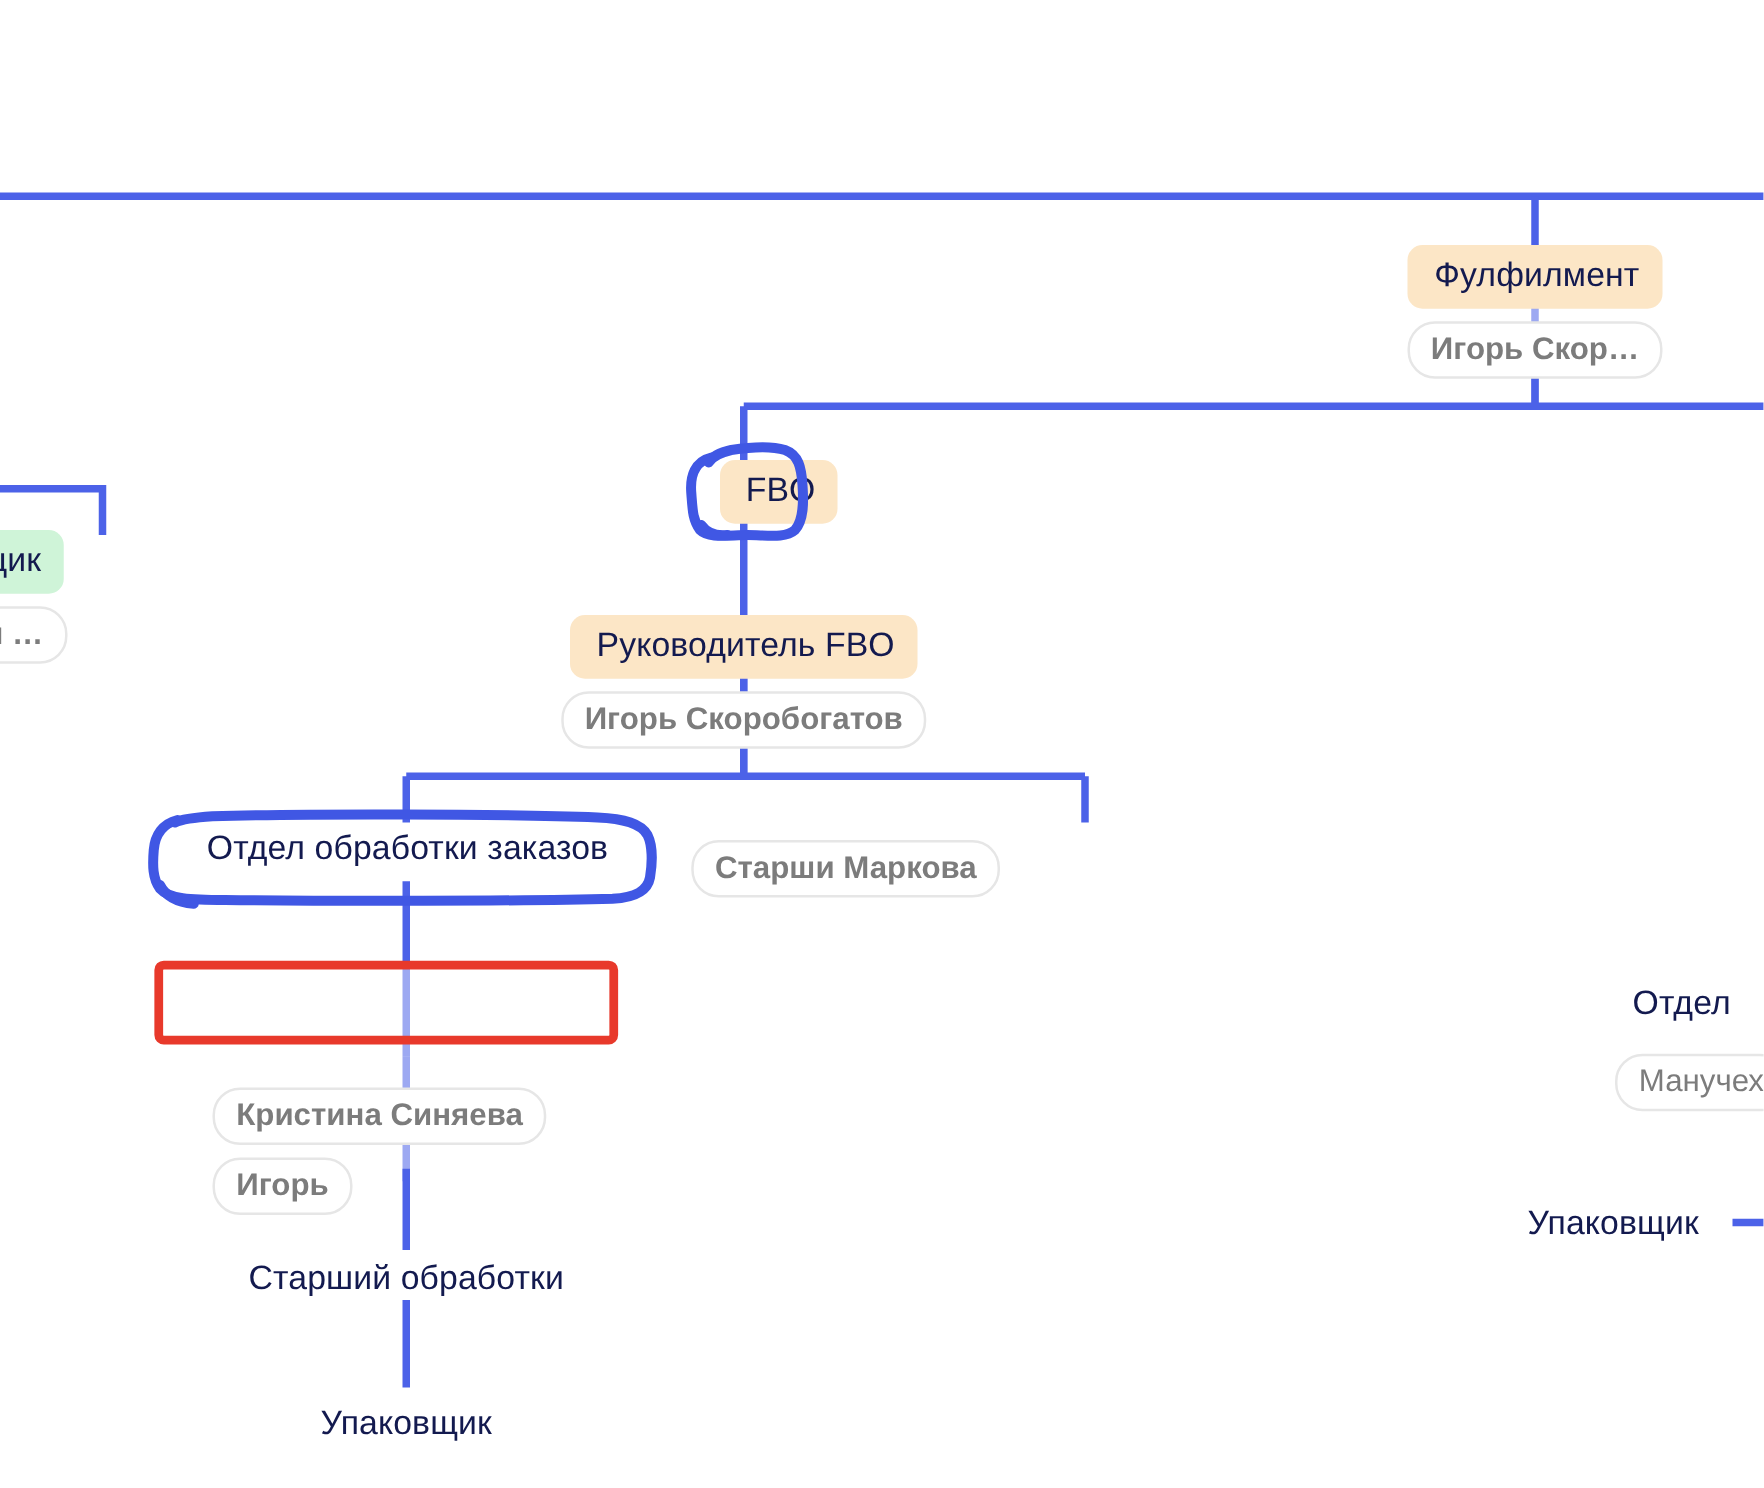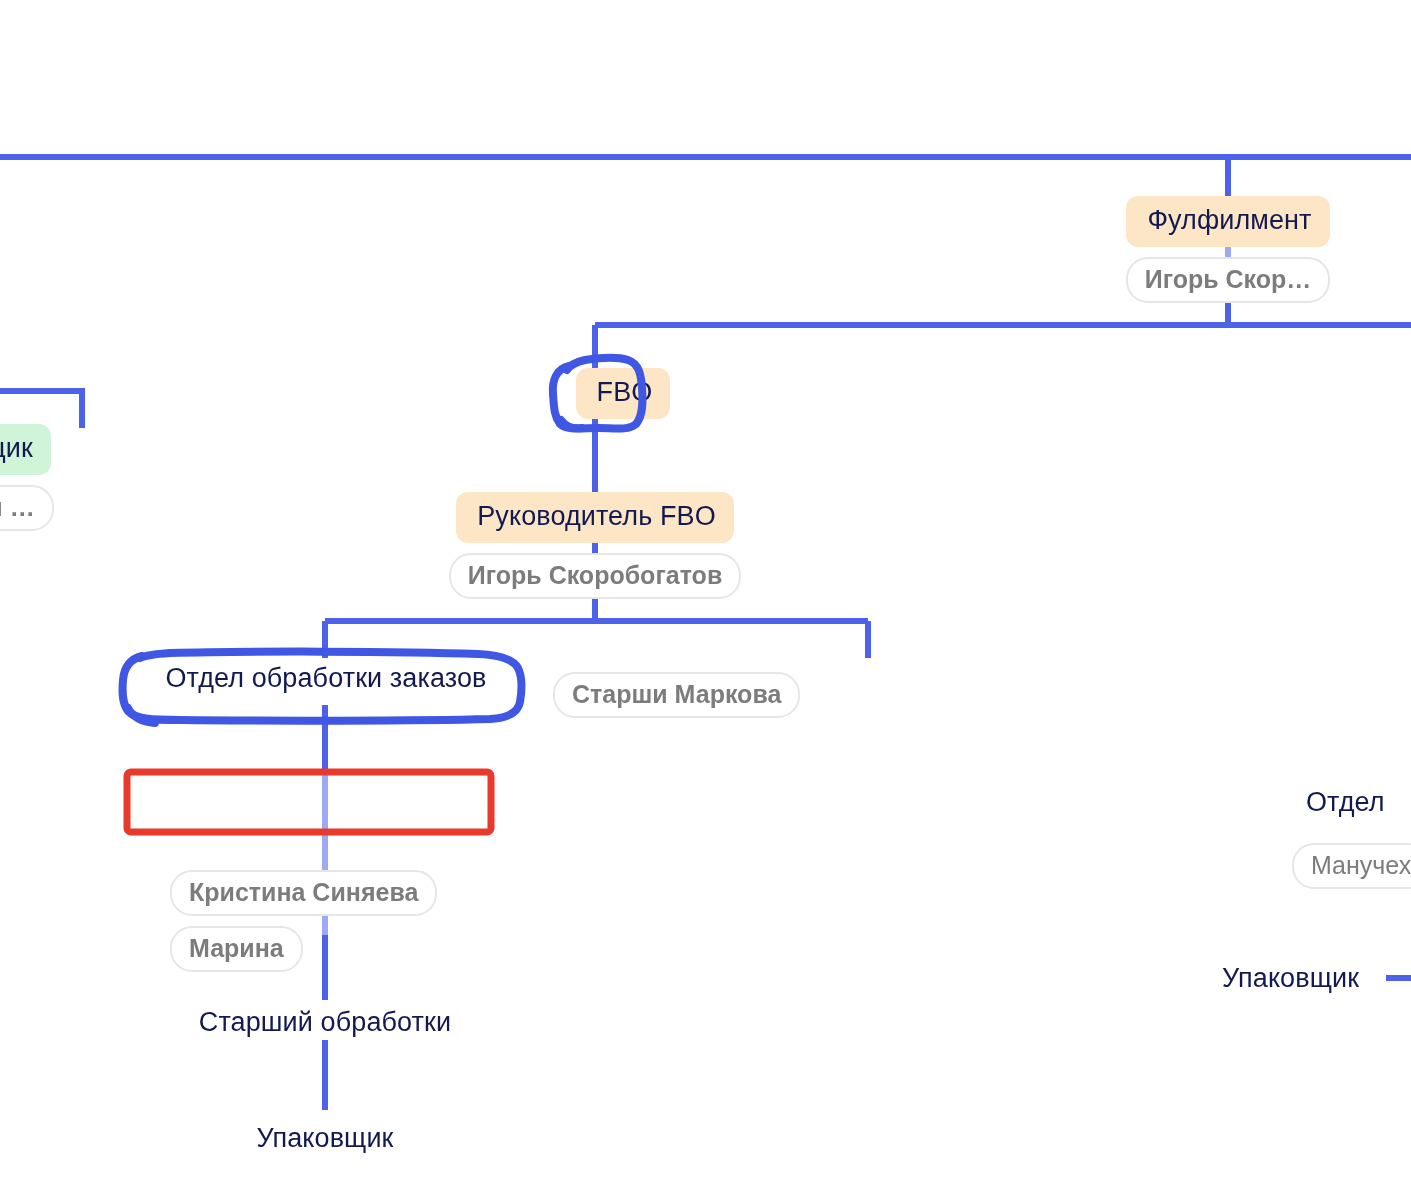--- a/index.html
+++ b/index.html
@@ -149,21 +149,21 @@
     <div class="pill-row">
       <span class="pill">Старши Маркова</span>
     </div>
   </div>
 
   <div class="node" style="left:170px; top:870px; width:340px;">
     <div class="pill-row">
       <span class="pill" style="margin-top:0;">Кристина Синяева</span>
     </div>
     <div class="pill-row">
-      <span class="pill">Марина</span>
+      <span class="pill">Игорь</span>
     </div>
   </div>
 
   <div class="node centered" style="left:145px; top:1004px; width:360px;">
     <div class="title">Старший обработки</div>
   </div>
 
   <div class="node centered" style="left:175px; top:1120px; width:300px;">
     <div class="title">Упаковщик</div>
   </div>

